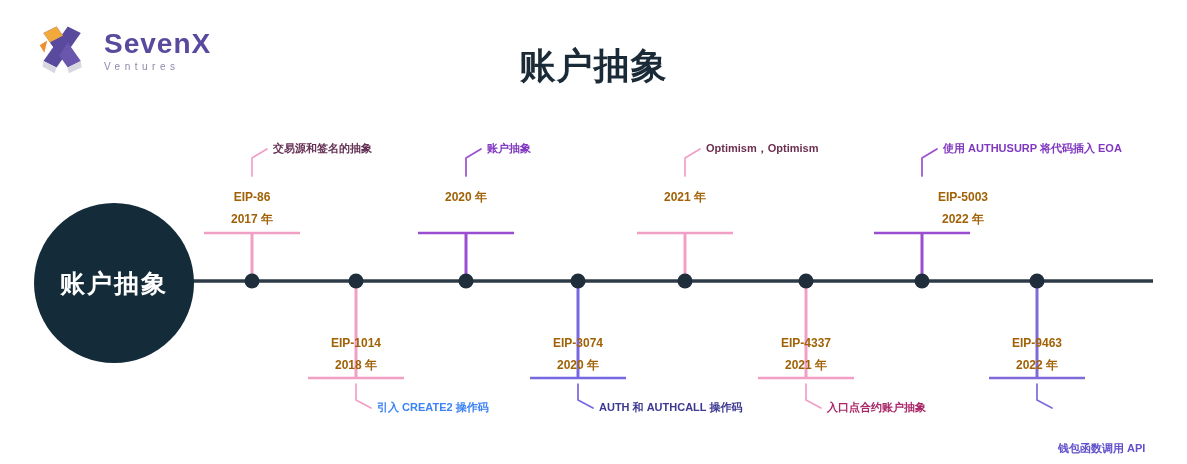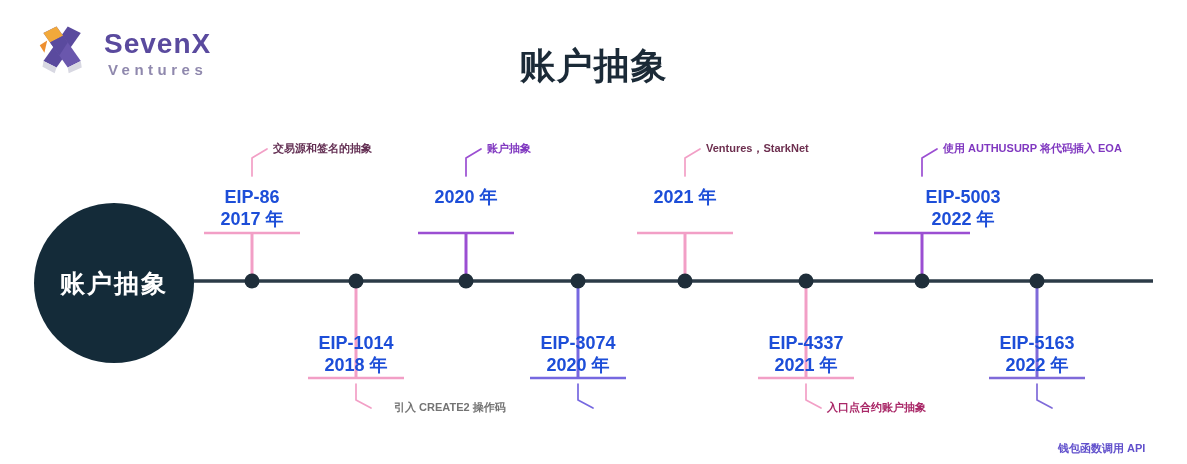--- a/index.html
+++ b/index.html
@@ -2,39 +2,39 @@
 <html><head>
 <meta charset="utf-8">
 <style>
   html,body{margin:0;padding:0;background:#ffffff;}
   .canvas{
     position:relative;width:1187px;height:464px;background:#ffffff;
     font-family:"Liberation Sans","DejaVu Sans",sans-serif;overflow:hidden;
   }
   
   .logo{position:absolute;left:34px;top:20px;display:flex;align-items:flex-start;gap:10px;}
-  .logo-text{display:flex;flex-direction:column;margin-top:10px;text-align:center;}
+  .logo-text{display:flex;flex-direction:column;margin-top:10px;}
   .logo-name{font-size:28px;font-weight:800;color:#5a4a9e;letter-spacing:1px;line-height:28px;}
-  .logo-sub{font-size:15px;font-weight:700;color:#8f88ad;letter-spacing:4.5px;margin-top:3px;}
+  .logo-sub{font-size:10px;font-weight:400;color:#8f88ad;letter-spacing:4.5px;margin-top:3px;}
   
   .page-title{
     position:absolute;top:45px;left:0;width:100%;text-align:center;
     font-size:36px;font-weight:800;color:#1b2a37;line-height:42px;letter-spacing:1px;
   }
   
   .hub{
     position:absolute;left:34px;top:203px;width:160px;height:160px;border-radius:50%;
     background:#142b39;display:flex;align-items:center;justify-content:center;z-index:3;
   }
   .hub-label{color:#ffffff;font-size:25px;font-weight:700;letter-spacing:2px;}
   
   .diagram-svg{position:absolute;left:0;top:0;z-index:1;}
   .labels{position:absolute;left:0;top:0;width:100%;height:100%;z-index:2;pointer-events:none;}
   .item-label{position:absolute;width:150px;text-align:center;}
-  .item-title,.item-year{font-size:18px;font-weight:800;color:#1d4ed8;line-height:22px;white-space:nowrap;}
+  .item-title,.item-year{font-size:12px;font-weight:800;color:#a16207;line-height:22px;white-space:nowrap;}
   .item-annotation{position:absolute;font-size:11px;font-weight:700;line-height:17px;white-space:nowrap;}
 </style>
 </head>
 <body>
 
 <div class="canvas">
 
   <div class="logo">
     <svg width="60" height="56" viewBox="0 0 64 60" aria-hidden="true">
       <polygon points="36,7 50,14 24,51 10,44" fill="#5a4a9e"></polygon>
@@ -92,45 +92,46 @@
   <div id="labels" class="labels">
       <div class="item-label" style="left: 177px; top: 186px;">
         <div class="item-title">EIP-86</div>
         <div class="item-year">2017 年</div>
       </div>
       <div class="item-annotation" style="left: 273px; top: 140px; color: rgb(100, 48, 84);">交易源和签名的抽象</div>
       <div class="item-label" style="left: 281px; top: 332px;">
         <div class="item-title">EIP-1014</div>
         <div class="item-year">2018 年</div>
       </div>
-      <div class="item-annotation" style="left: 377px; top: 399px; color: #737373; margin-left: 17px;">引入 CREATE2 操作码</div>
+      <div class="item-annotation" style="left: 377px; top: 399px; color: #3b82f6;">引入 CREATE2 操作码</div>
       <div class="item-label" style="left: 391px; top: 186px;">
         <div class="item-year">2020 年</div>
       </div>
       <div class="item-annotation" style="left: 487px; top: 140px; color: rgb(128, 56, 192);">账户抽象</div>
       <div class="item-label" style="left: 503px; top: 332px;">
         <div class="item-title">EIP-3074</div>
         <div class="item-year">2020 年</div>
       </div>
+      <div class="item-annotation" style="left: 599px; top: 399px; color: rgb(60, 56, 144);">AUTH 和 AUTHCALL 操作码</div>
       <div class="item-label" style="left: 610px; top: 186px;">
         <div class="item-year">2021 年</div>
       </div>
-      <div class="item-annotation" style="left: 706px; top: 140px; color: rgb(109, 47, 79);">Ventures，StarkNet</div>
+      <div class="item-annotation" style="left: 706px; top: 140px; color: rgb(109, 47, 79);">Optimism，Optimism</div>
       <div class="item-label" style="left: 731px; top: 332px;">
         <div class="item-title">EIP-4337</div>
         <div class="item-year">2021 年</div>
       </div>
       <div class="item-annotation" style="left: 827px; top: 399px; color: rgb(169, 39, 103);">入口点合约账户抽象</div>
       <div class="item-label" style="left: 888px; top: 186px;">
         <div class="item-title">EIP-5003</div>
         <div class="item-year">2022 年</div>
       </div>
       <div class="item-annotation" style="left: 943px; top: 140px; color: rgb(128, 56, 192);">使用 AUTHUSURP 将代码插入 EOA</div>
       <div class="item-label" style="left: 962px; top: 332px;">
-        <div class="item-title">EIP-5163</div>
+        <div class="item-title">EIP-9463</div>
         <div class="item-year">2022 年</div>
       </div>
       <div class="item-annotation" style="left: 1058px; top: 399px; color: rgb(97, 80, 204); margin-top: 41px;">钱包函数调用 API</div>
     </div>
 
   <div class="hub">
     <span class="hub-label">账户抽象</span>
   </div>
 
 </div>

